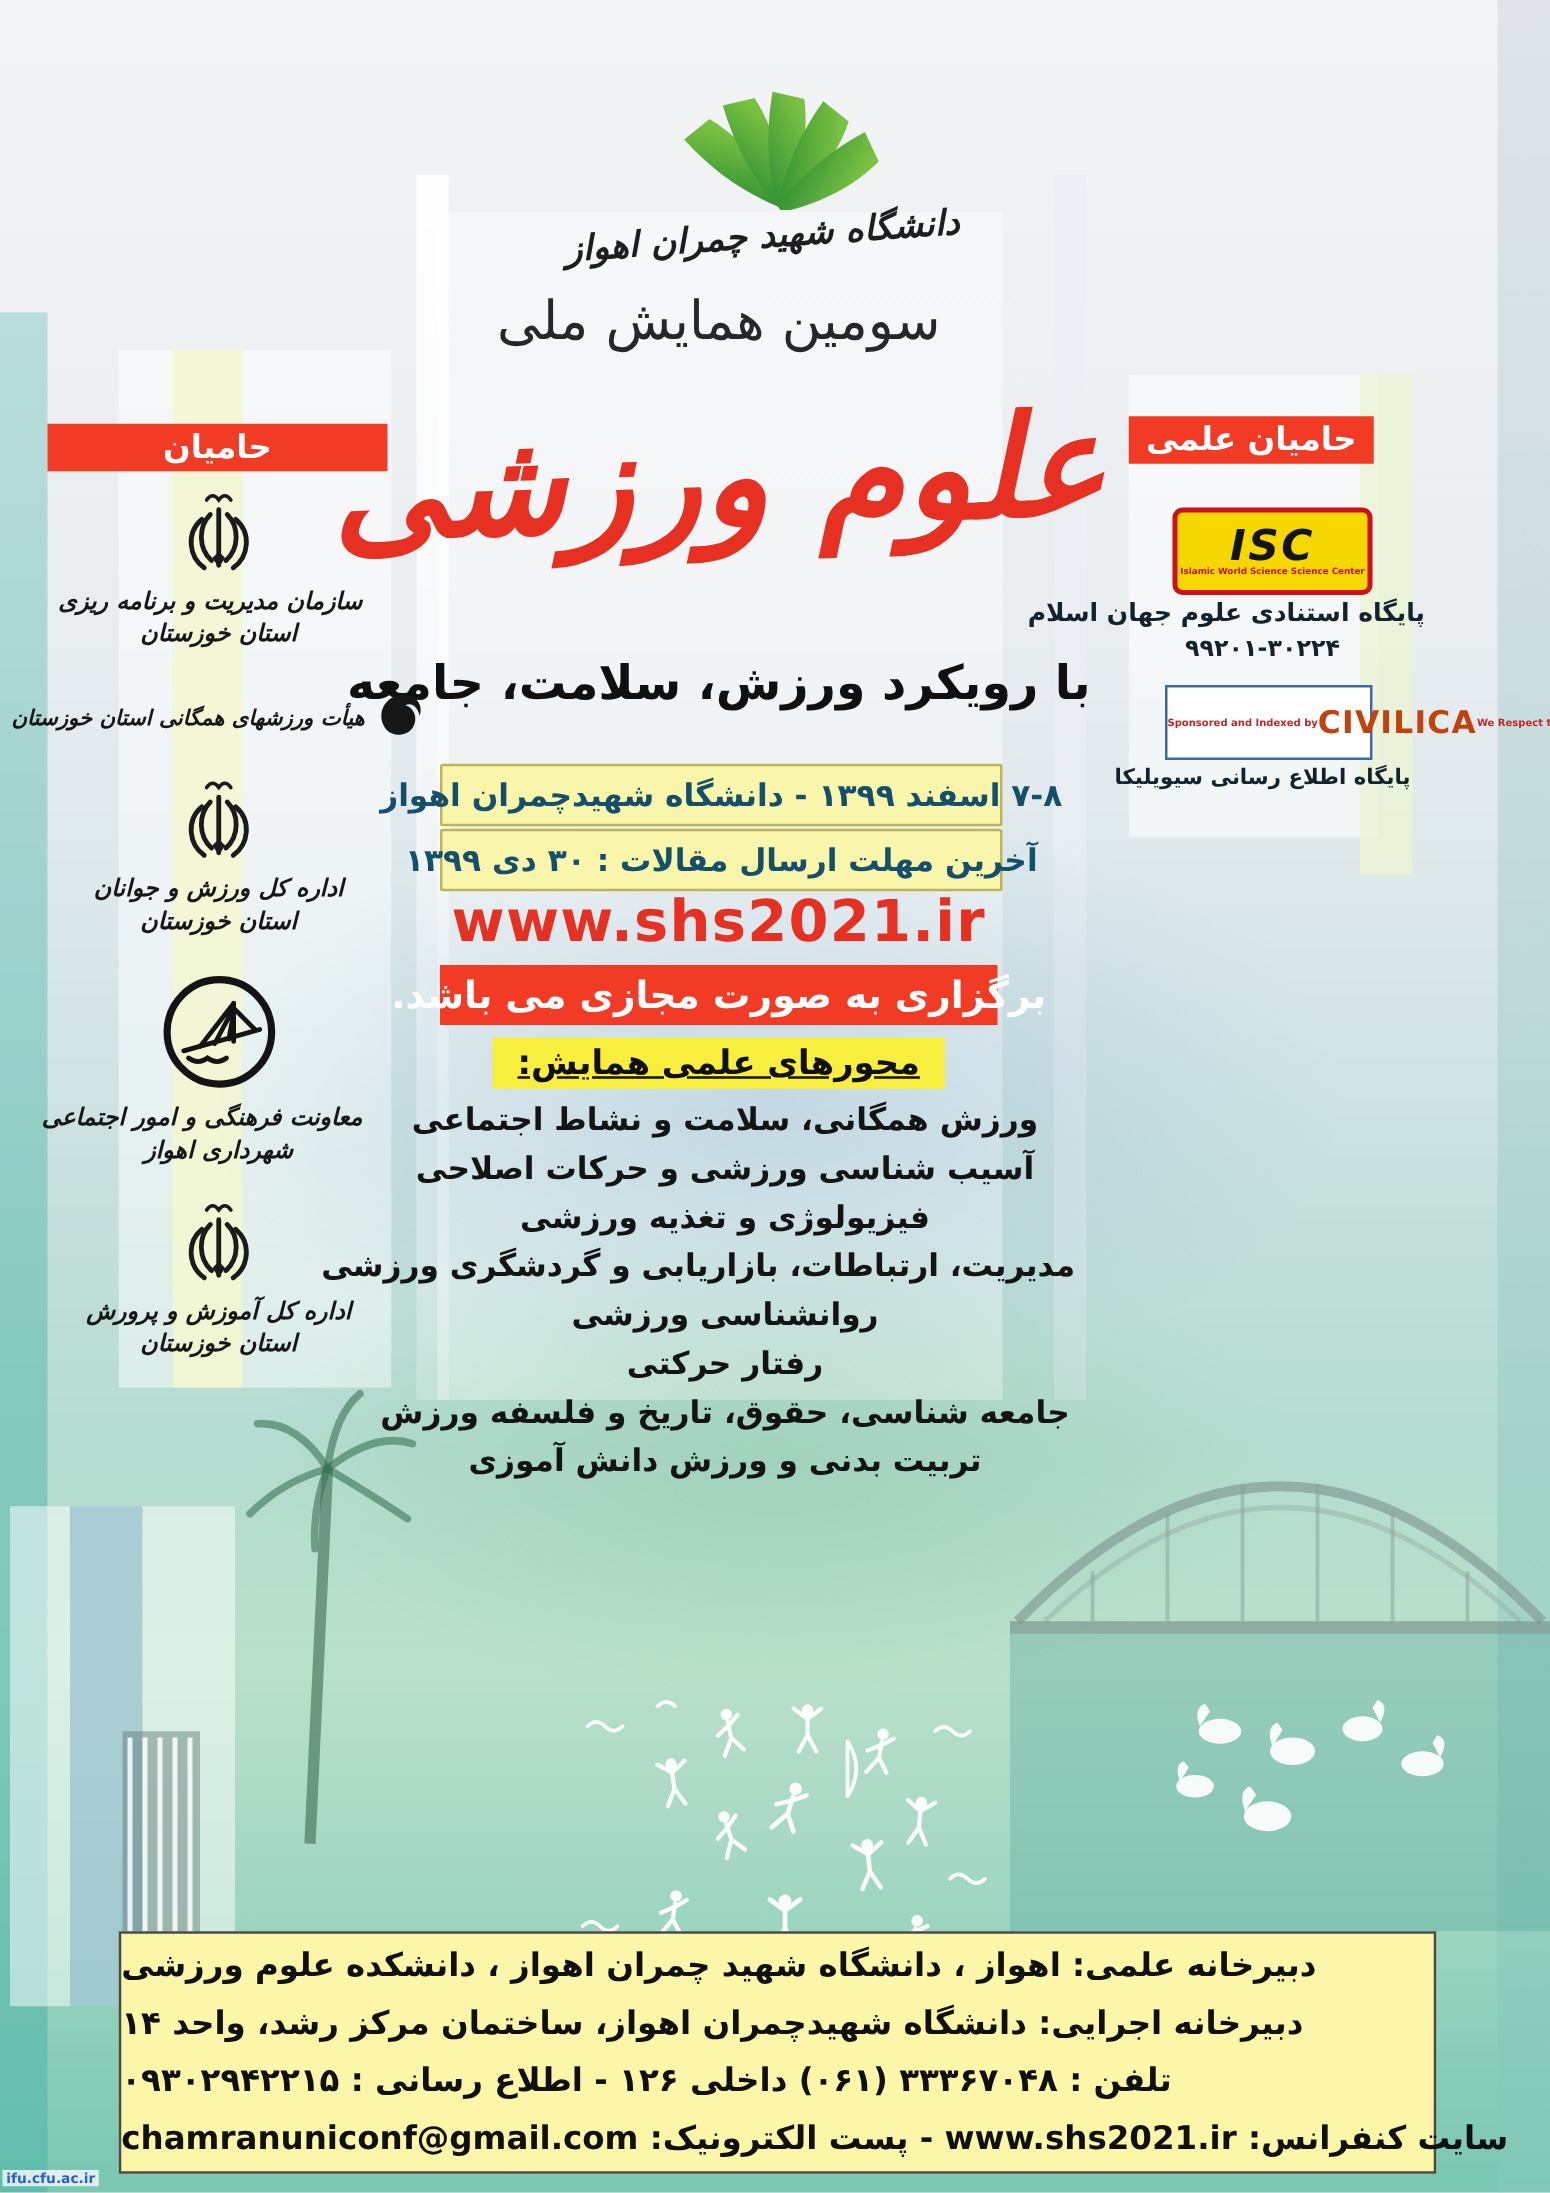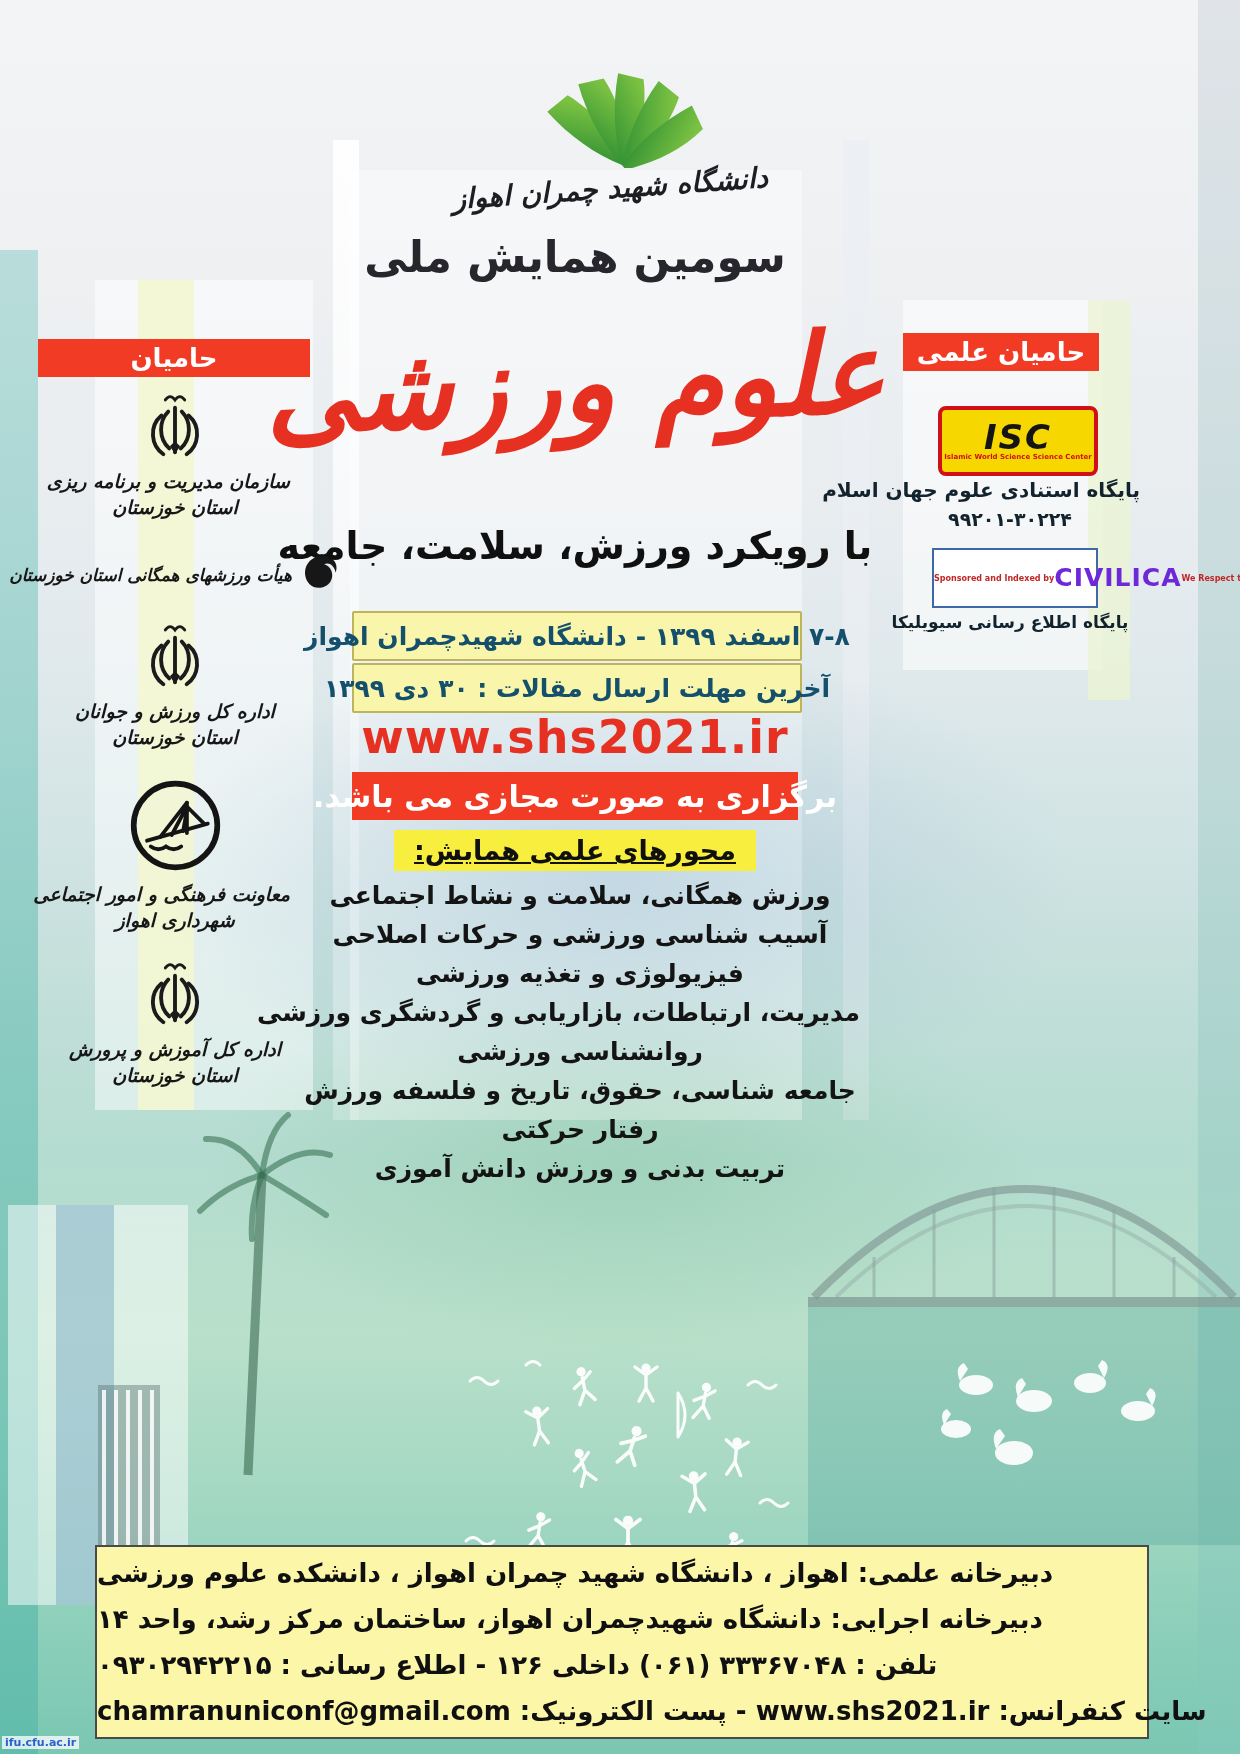--- a/index.html
+++ b/index.html
@@ -19,21 +19,21 @@
   .stripe-leftcol{left:138px;top:280px;width:56px;height:830px;background:rgba(243,247,208,.85);}
   .panel-rightcol{left:903px;top:300px;width:200px;height:370px;background:rgba(255,255,255,.55);}
   .stripe-rightcol{left:1088px;top:300px;width:42px;height:400px;background:rgba(235,244,212,.8);}
   .stadium-glow{left:160px;top:640px;width:920px;height:480px;background:radial-gradient(ellipse at center,rgba(125,165,205,.30),rgba(125,165,205,0) 70%);}
   .field-glow{left:200px;top:980px;width:840px;height:380px;background:radial-gradient(ellipse at center,rgba(110,185,135,.28),rgba(110,185,135,0) 70%);}
 
   
   .fanlogo{left:500px;top:46px;width:245px;height:122px;}
   .uni-name{left:430px;top:156px;width:360px;height:64px;display:flex;align-items:center;justify-content:center;
     font-family:"DejaVu Serif",serif;font-style:italic;font-weight:700;font-size:28px;color:#1d1d22;transform:rotate(-4deg);}
-  .series{left:340px;top:232px;width:470px;text-align:center;font-size:43px;font-weight:700;color:#26262c;white-space:nowrap;}
+  .series{left:340px;top:232px;width:470px;text-align:center;font-size:43px;font-weight:400;color:#26262c;white-space:nowrap;}
   .main-title{left:330px;top:268px;width:490px;height:228px;display:flex;align-items:center;justify-content:center;
     font-family:"DejaVu Serif",serif;font-style:italic;font-weight:700;font-size:112px;color:#e63122;white-space:nowrap;transform:rotate(-2deg);}
   .subtitle-row{left:340px;top:498px;width:470px;height:96px;display:flex;align-items:center;justify-content:center;gap:20px;direction:rtl;}
   .subtitle-bar{width:9px;height:92px;background:#0d0d0d;}
   .subtitle-text{font-size:38px;font-weight:800;color:#101010;white-space:nowrap;}
 
   
   .ybox{left:352px;width:446px;height:46px;background:#f9f6ac;border:2px solid #bdb45c;border-radius:2px;
     display:flex;align-items:center;justify-content:center;font-size:25px;font-weight:800;color:#14506b;direction:rtl;white-space:nowrap;}
   .ybox1{top:611px;}
@@ -66,21 +66,21 @@
   
   .isc-box{left:938px;top:406px;width:152px;height:62px;background:#f6d800;border:4px solid #cf1016;border-radius:8px;
     display:flex;flex-direction:column;align-items:center;justify-content:center;}
   .isc-acronym{font-size:34px;font-weight:800;color:#141414;line-height:32px;letter-spacing:2px;font-style:italic;}
   .isc-fullname{font-size:7px;font-weight:700;color:#cf1016;white-space:nowrap;}
   .isc-caption{left:880px;top:478px;width:260px;text-align:center;font-size:20px;font-weight:800;color:#12232e;direction:rtl;white-space:nowrap;}
   .isc-code{left:880px;top:508px;width:260px;text-align:center;font-size:19px;font-weight:800;color:#12232e;}
   .civ-box{left:932px;top:548px;width:162px;height:56px;background:#ffffff;border:2px solid #3f68a8;
     display:flex;flex-direction:row;align-items:center;justify-content:flex-start;}
   .civ-top,.civ-bottom{font-size:8px;font-weight:700;color:#c22525;white-space:nowrap;}
-  .civ-name{font-size:25px;font-weight:800;color:#6d28d9;letter-spacing:1px;line-height:24px;}
+  .civ-name{font-size:25px;font-weight:800;color:#c2410c;letter-spacing:1px;line-height:24px;}
   .civ-caption{left:880px;top:612px;width:260px;text-align:center;font-size:17px;font-weight:800;color:#12232e;direction:rtl;white-space:nowrap;}
 
   
   .footer-box{left:95px;top:1545px;width:1050px;height:190px;background:#fbf6a8;border:2px solid #4a4a4a;
     display:flex;flex-direction:column;align-items:flex-start;justify-content:center;gap:2px;}
   .footer-line{font-size:26px;font-weight:800;color:#101010;direction:rtl;line-height:44px;white-space:nowrap;}
 
   .watermark{left:2px;top:1736px;font-size:11px;font-weight:700;color:#2b5fd0;background:rgba(255,255,255,.75);padding:0 3px;}
 
   .sports-svg{left:430px;top:1355px;width:390px;height:300px;}
@@ -223,22 +223,22 @@
 
   <div class="abs topics-heading-wrap">
     <span class="topics-heading">محورهای علمی همایش:</span>
   </div>
   <ul class="abs topics-list">
     <li>ورزش همگانی، سلامت و نشاط اجتماعی</li>
     <li>آسیب شناسی ورزشی و حرکات اصلاحی</li>
     <li>فیزیولوژی و تغذیه ورزشی</li>
     <li>مدیریت، ارتباطات، بازاریابی و گردشگری ورزشی</li>
     <li>روانشناسی ورزشی</li>
+    <li>رفتار حرکتی</li>
     <li>جامعه شناسی، حقوق، تاریخ و فلسفه ورزش</li>
-    <li>رفتار حرکتی</li>
     <li>تربیت بدنی و ورزش دانش آموزی</li>
   </ul>
 
   <div class="abs side-banner banner-left">حامیان</div>
 
   <div class="abs sp-item" style="top:392px">
     <svg class="emblem-svg">
         <use href="#iran-emblem"></use>
       </svg>
     <div class="sp-caption">سازمان مدیریت و برنامه ریزی</div>

